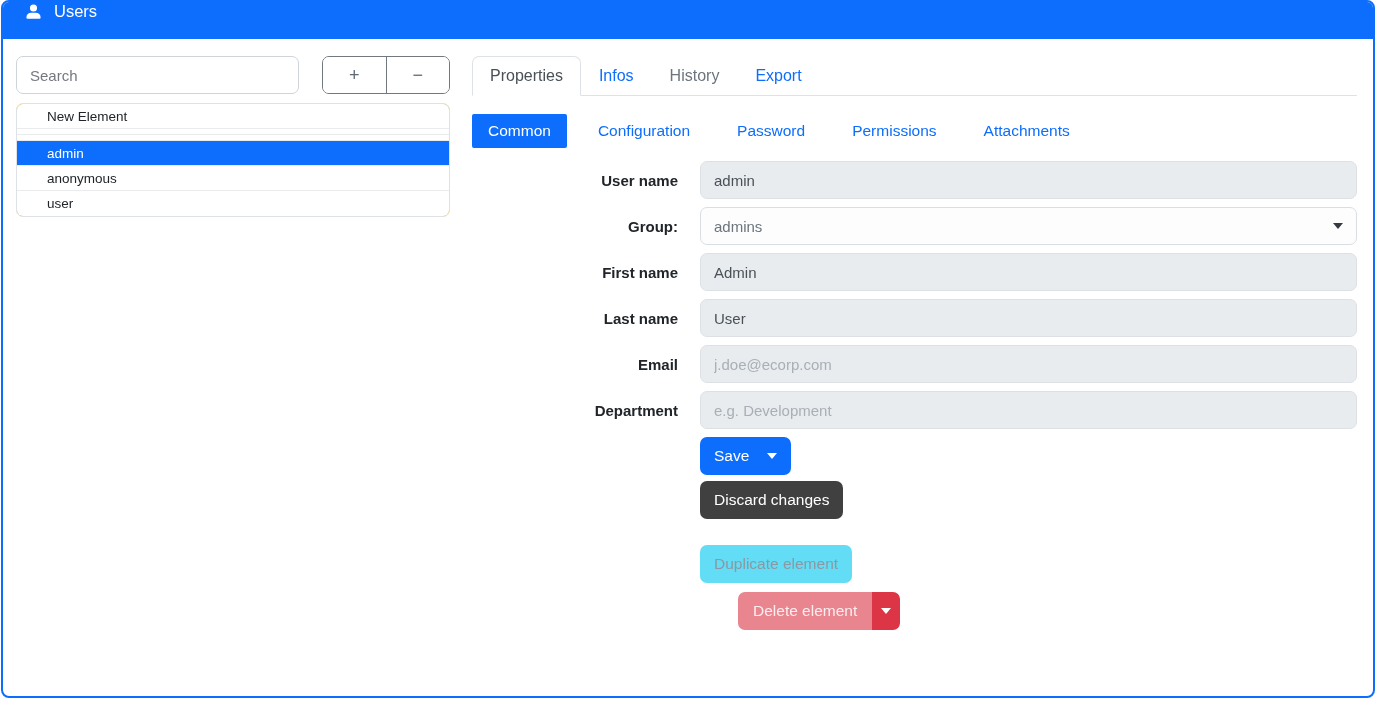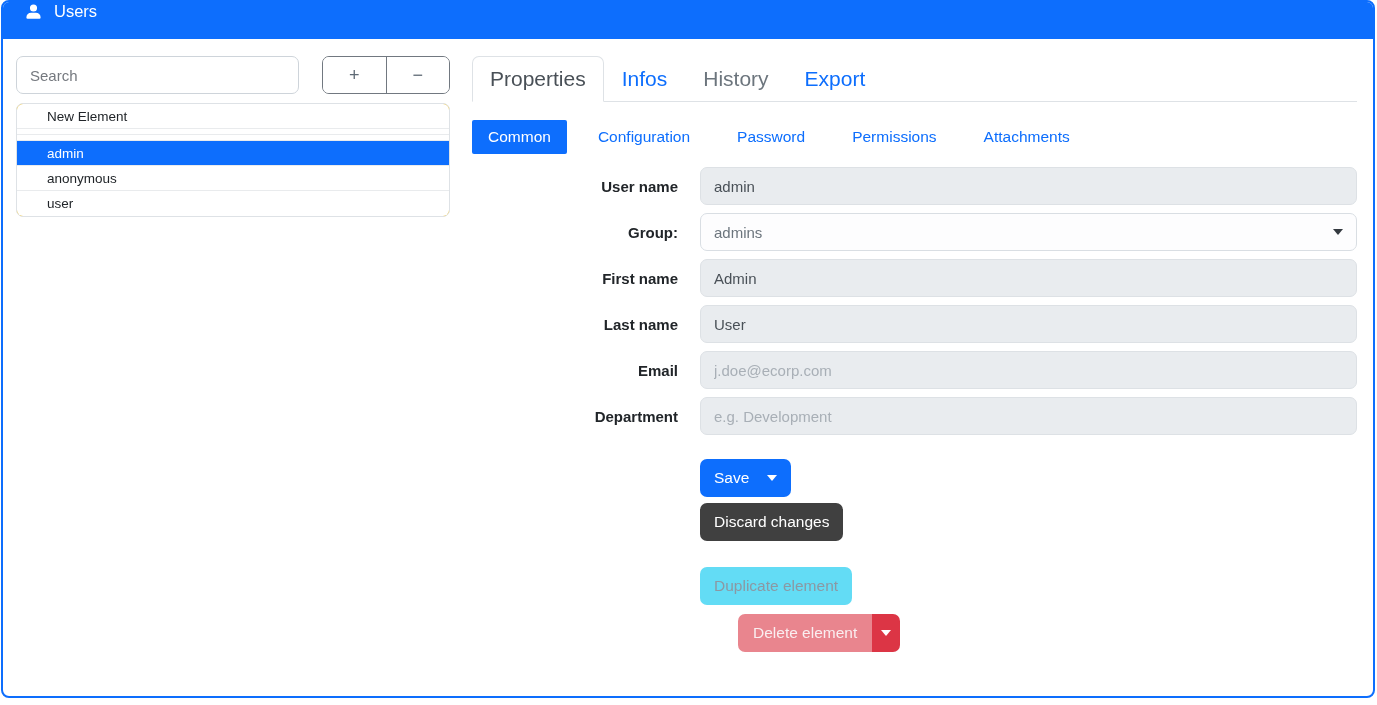--- a/index.html
+++ b/index.html
@@ -70,21 +70,21 @@
   .list-item.spacer { height:6px; padding:0; }
   .list-item.selected { background:#0d6efd; color:#fff; }
 
   
   .page-title { margin:2px 0 11px; font-size:26px; font-weight:bold; color:#212529; }
   .page-title a { color:#0d6efd; text-decoration:underline; font-weight:bold; }
 
   
   .tabs { display:flex; border-bottom:1px solid #dee2e6; }
   .tab {
-    padding:10px 17px; font-size:21px; color:#0d6efd;
+    padding:10px 17px; font-size:16px; color:#0d6efd;
     background:transparent; border:1px solid transparent;
     border-radius:7px 7px 0 0; margin-bottom:-1px; cursor:pointer;
     font-family:"Liberation Sans", sans-serif;
   }
   .tab.active { color:#495057; background:#fff; border-color:#dee2e6 #dee2e6 #fff #dee2e6; }
   .tab.disabled { color:#6c757d; cursor:default; }
 
   
   .pills { display:flex; gap:15px; margin-top:18px; align-items:center; }
   .pill {
@@ -123,21 +123,21 @@
   }
 
   
   .actions { margin-left:228px; display:flex; flex-direction:column; align-items:flex-start; }
   .btn {
     height:38px; border:none; border-radius:7px;
     display:inline-flex; align-items:center;
     font-size:15.5px; cursor:pointer;
     font-family:"Liberation Sans", sans-serif;
   }
-  .btn-save { background:#0d6efd; color:#fff; padding:0 14px; gap:18px; margin-top:16px; }
+  .btn-save { background:#0d6efd; color:#fff; padding:0 14px; gap:18px; margin-top:0; }
   .caret-down-white {
     width:0; height:0;
     border-left:5px solid transparent; border-right:5px solid transparent;
     border-top:6px solid #fff;
   }
   .btn-discard { background:#404040; color:#fff; padding:0 14px; margin-top:6px; }
   .btn-duplicate { background:#63dcf5; color:#8b98a3; padding:0 14px; margin-top:26px; cursor:default; }
   .delete-group { display:inline-flex; margin-top:9px;padding-left:38px; }
   .btn-delete-main {
     background:#e9858e; color:#faeef0; padding:0 15px;

